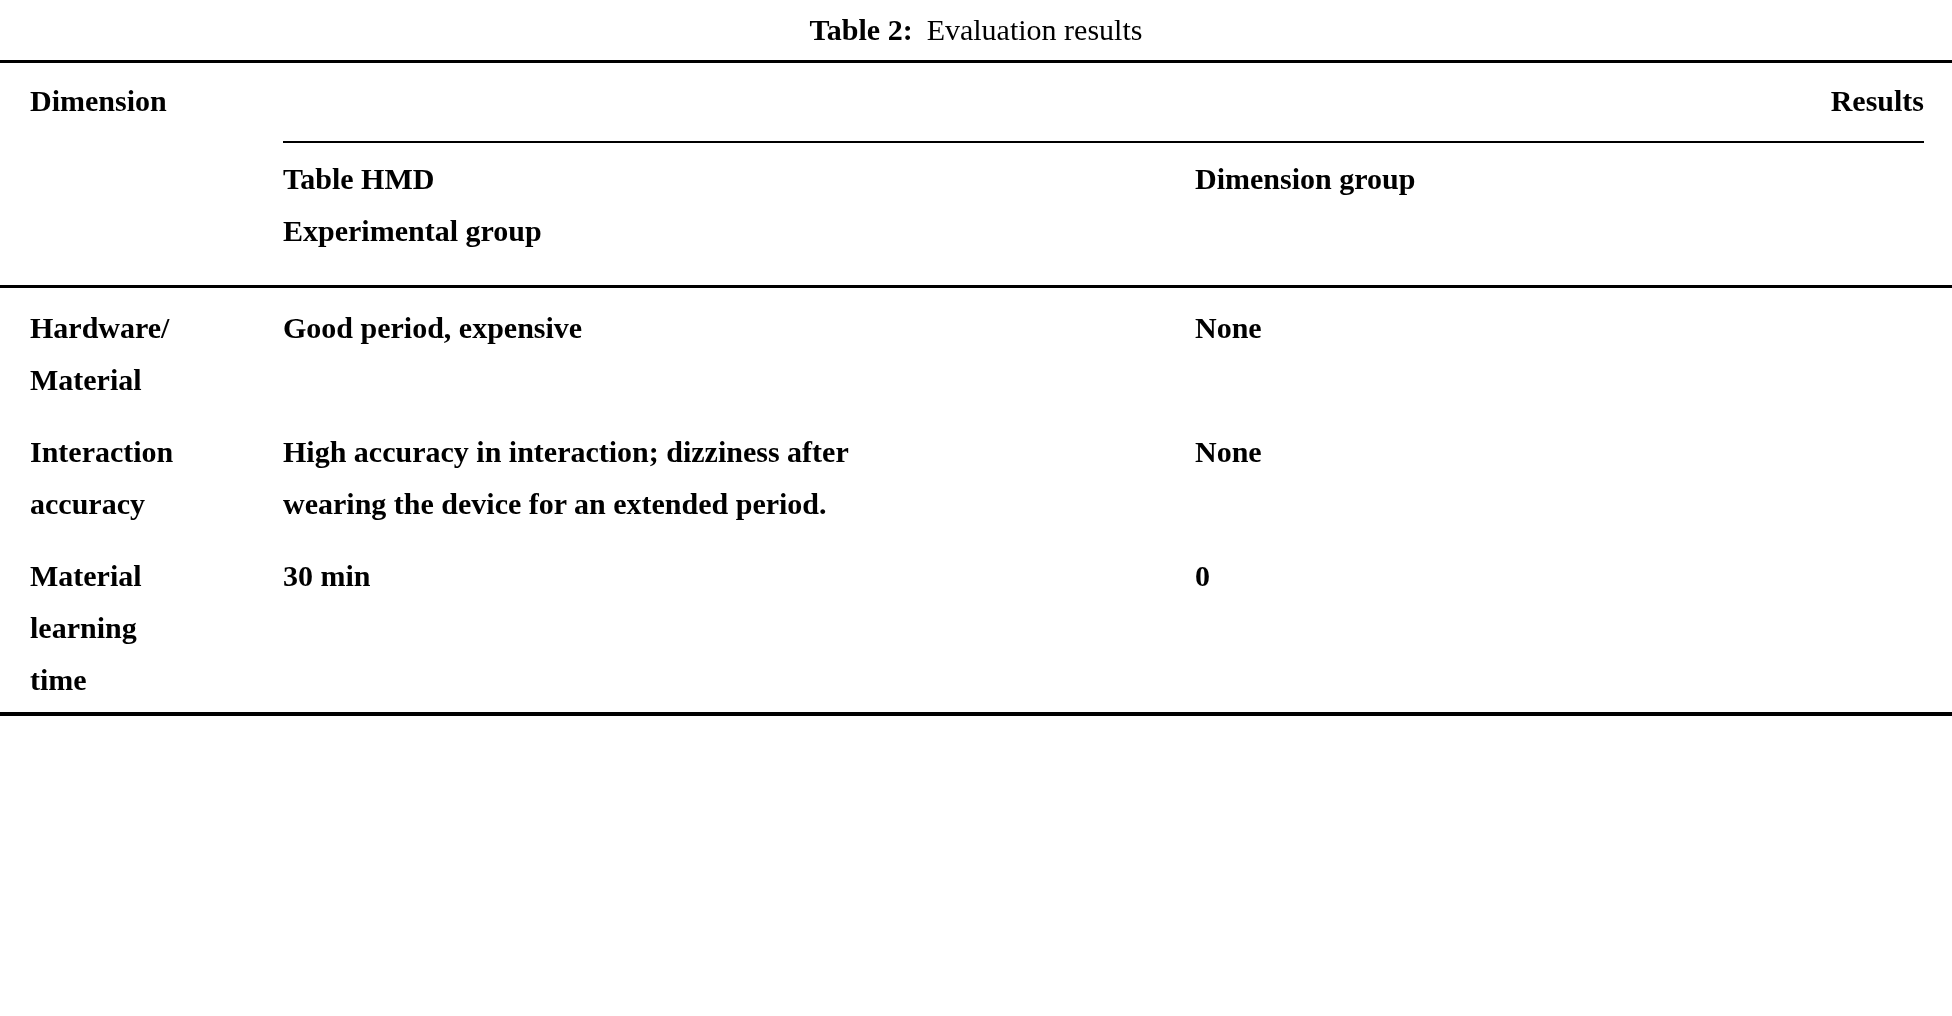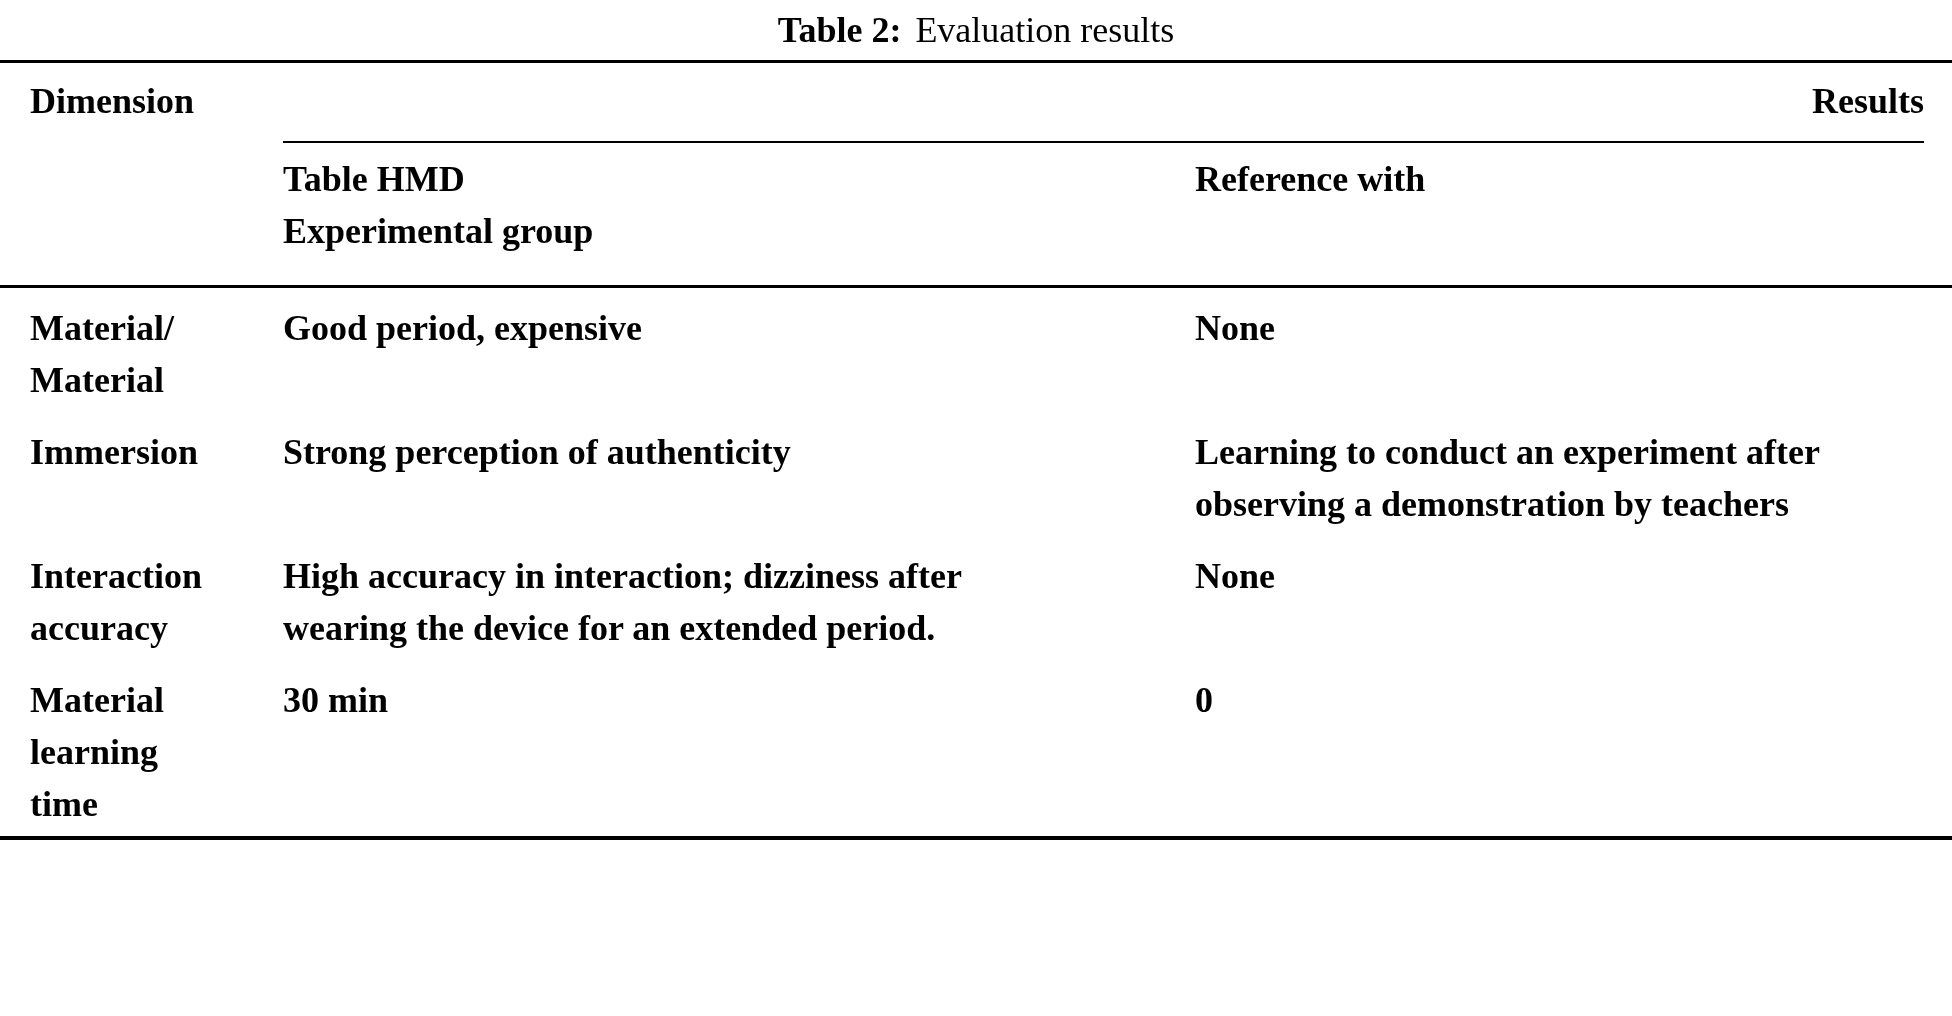--- a/index.html
+++ b/index.html
@@ -7,21 +7,21 @@
     padding: 0;
     background: #ffffff;
   }
   .page {
     position: relative;
     width: 1952px;
     height: 1016px;
     background: var(--bg, #ffffff);
     color: var(--fg, #000000);
     font-family: "Liberation Serif", "DejaVu Serif", serif;
-    font-size: 36px;
+    font-size: 30px;
     overflow: hidden;
   }
   .caption {
     height: 52px;
     padding: 4px 0;
     text-align: center;
     line-height: 52px;
     white-space: nowrap;
   }
   .caption .cap-label { font-weight: bold; }
@@ -98,49 +98,37 @@
       </td>
     </tr>
 
     <tr class="hrow2">
       <td></td>
       <td class="lines">
             <div>Table HMD</div>
             <div>Experimental group</div>
           </td>
       <td class="lines">
-            <div>Reference with</div>
+            <div>Dimension group</div>
           </td>
     </tr>
 
     <tr class="brow">
       <td class="c-dim lines">
-            <div>Material/</div>
+            <div>Hardware/</div>
             <div>Material</div>
           </td>
       <td class="lines">
             <div>Good period, expensive</div>
           </td>
       <td class="lines">
             <div>None</div>
           </td>
     </tr>
 
-    <tr class="brow">
-      <td class="c-dim lines">
-            <div>Immersion</div>
-          </td>
-      <td class="lines">
-            <div>Strong perception of authenticity</div>
-          </td>
-      <td class="lines">
-            <div>Learning to conduct an experiment after</div>
-            <div>observing a demonstration by teachers</div>
-          </td>
-    </tr>
 
 
     <tr class="brow">
       <td class="c-dim lines">
             <div>Interaction</div>
             <div>accuracy</div>
           </td>
       <td class="lines">
             <div>High accuracy in interaction; dizziness after</div>
             <div>wearing the device for an extended period.</div>

